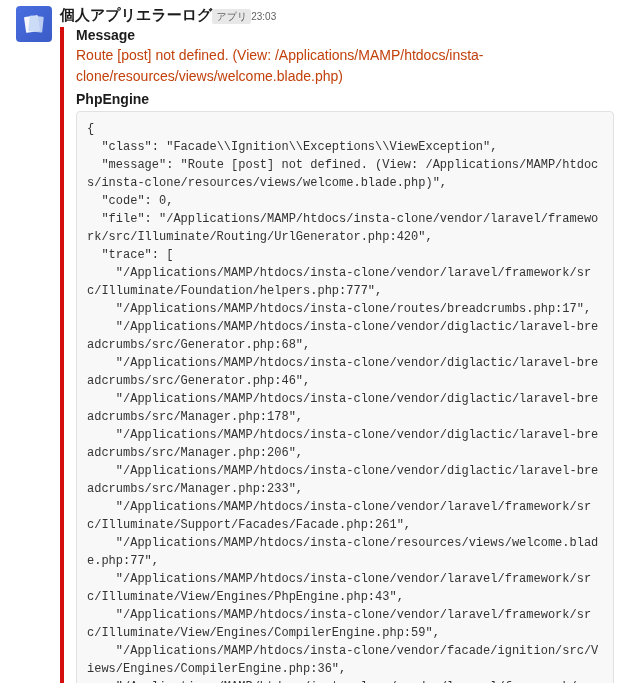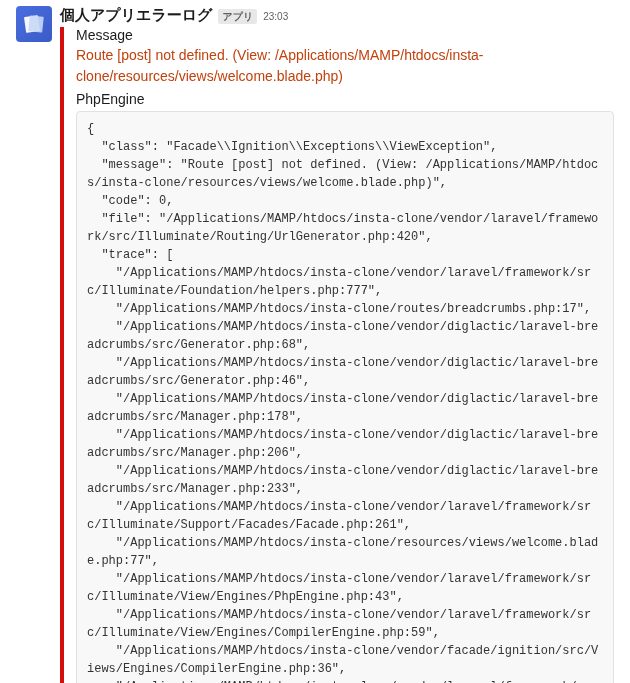--- a/index.html
+++ b/index.html
@@ -23,48 +23,47 @@
     background: linear-gradient(135deg, #4a6ee0 0%, #3a5bc7 100%);
     display: flex;
     align-items: center;
     justify-content: center;
   }
   .avatar svg { width: 24px; height: 24px; }
   .content { flex: 1; min-width: 0; }
   .header-row {
     display: flex;
     align-items: baseline;
-    gap: 6px;
     margin-bottom: 2px;
   }
   .app-name {
     font-weight: 900;
     font-size: 15px;
     color: #1d1c1d;
   }
   .app-badge {
     background: #e8e8e8;
     color: #616061;
     font-size: 10px;
-    font-weight: 700;
+    font-weight: 400;
     padding: 1px 4px;
     border-radius: 2px;
     line-height: 1.3;
   }
   .timestamp {
     color: #616061;
     font-size: 10px;
   }
   .attachment {
     border-left: 4px solid #d40e0d;
     padding-left: 12px;
     margin-top: 2px;
   }
   .field-label {
-    font-weight: 400;
+    font-weight: 700;
     font-size: 14px;
     margin-bottom: 2px;
     margin-top: 4px;
   }
   .field-label:first-child { margin-top: 0; }
   .field-value {
     font-size: 14px;
     color: #c2410c;
     line-height: 1.5;
     margin-bottom: 4px;

